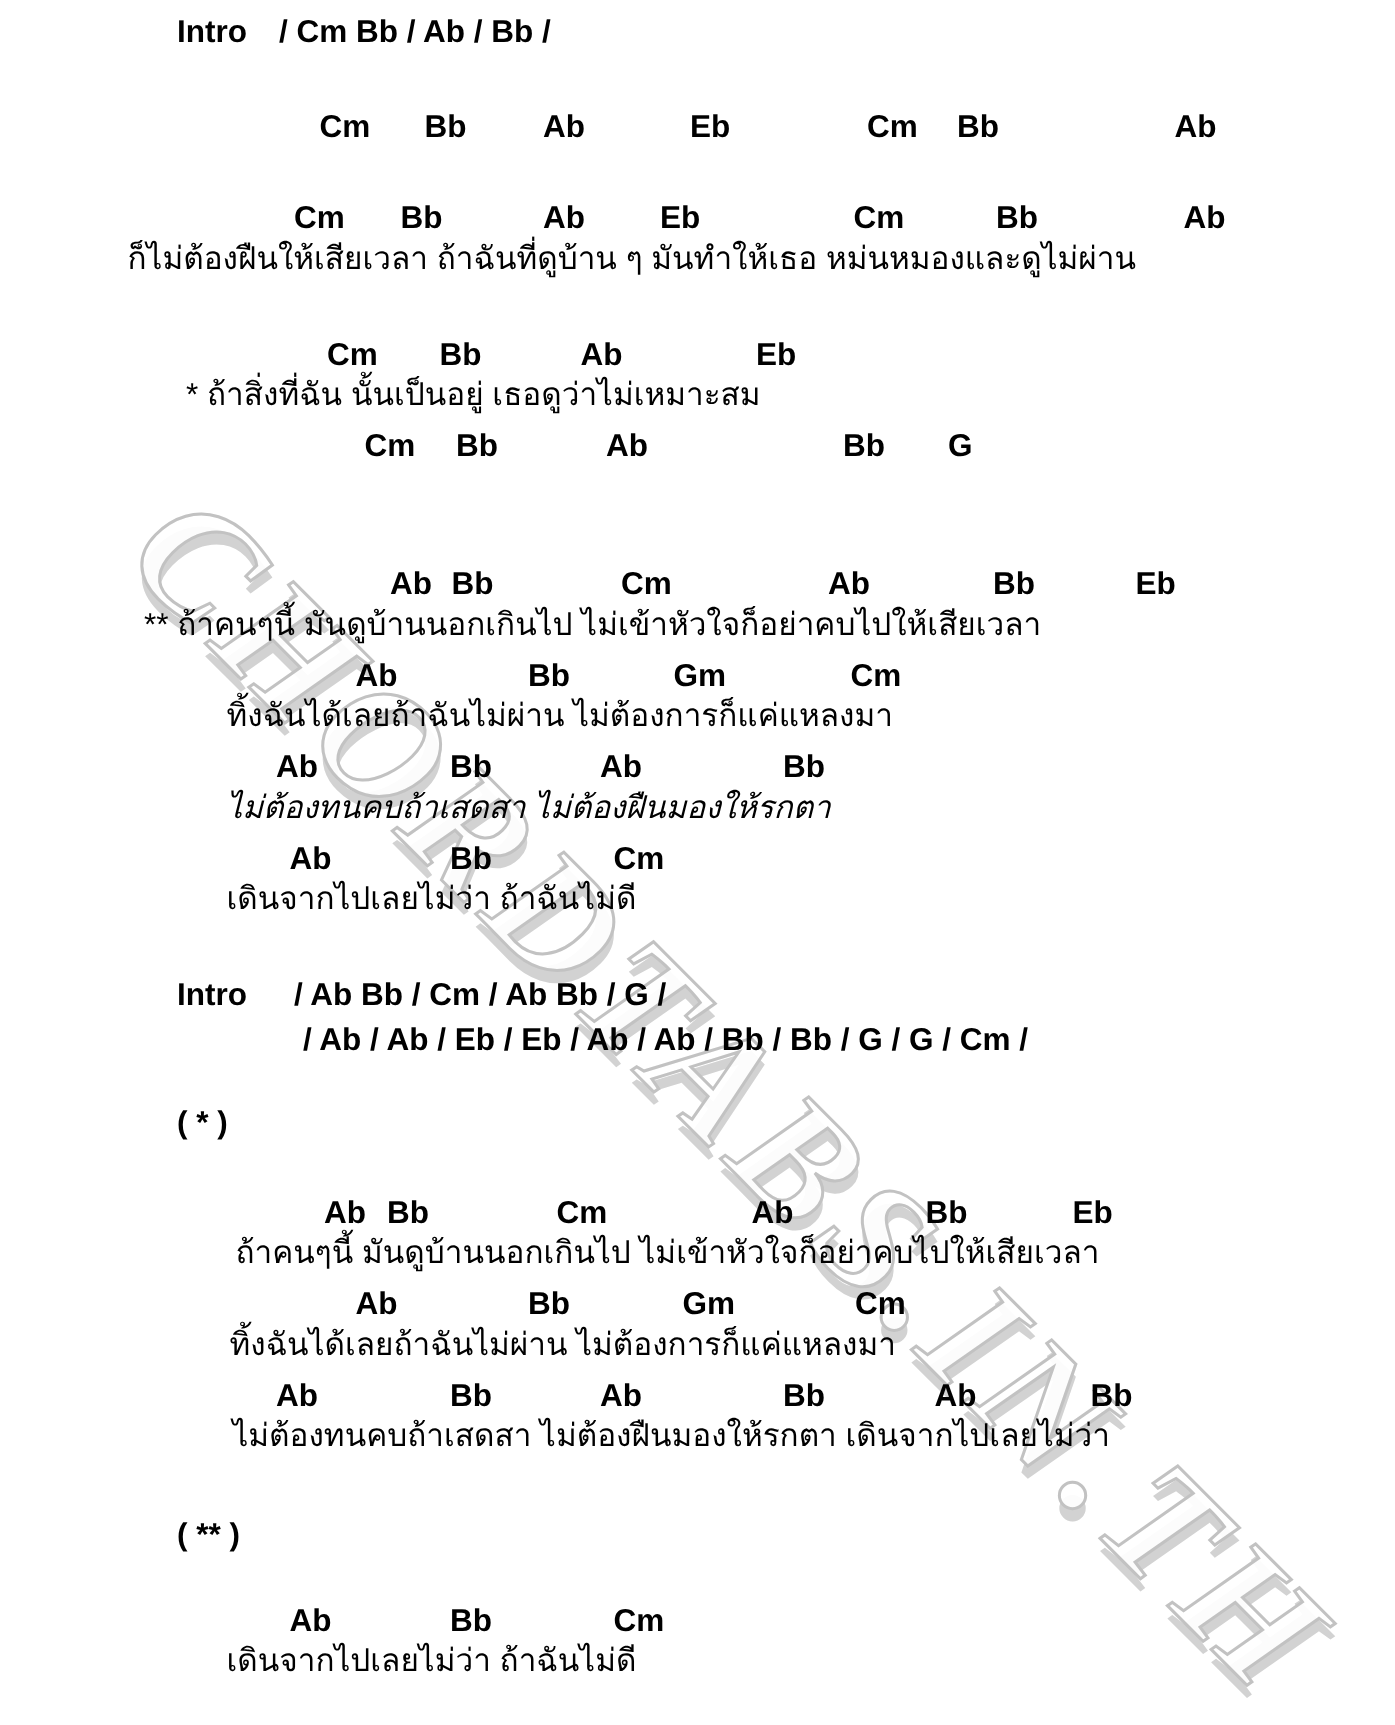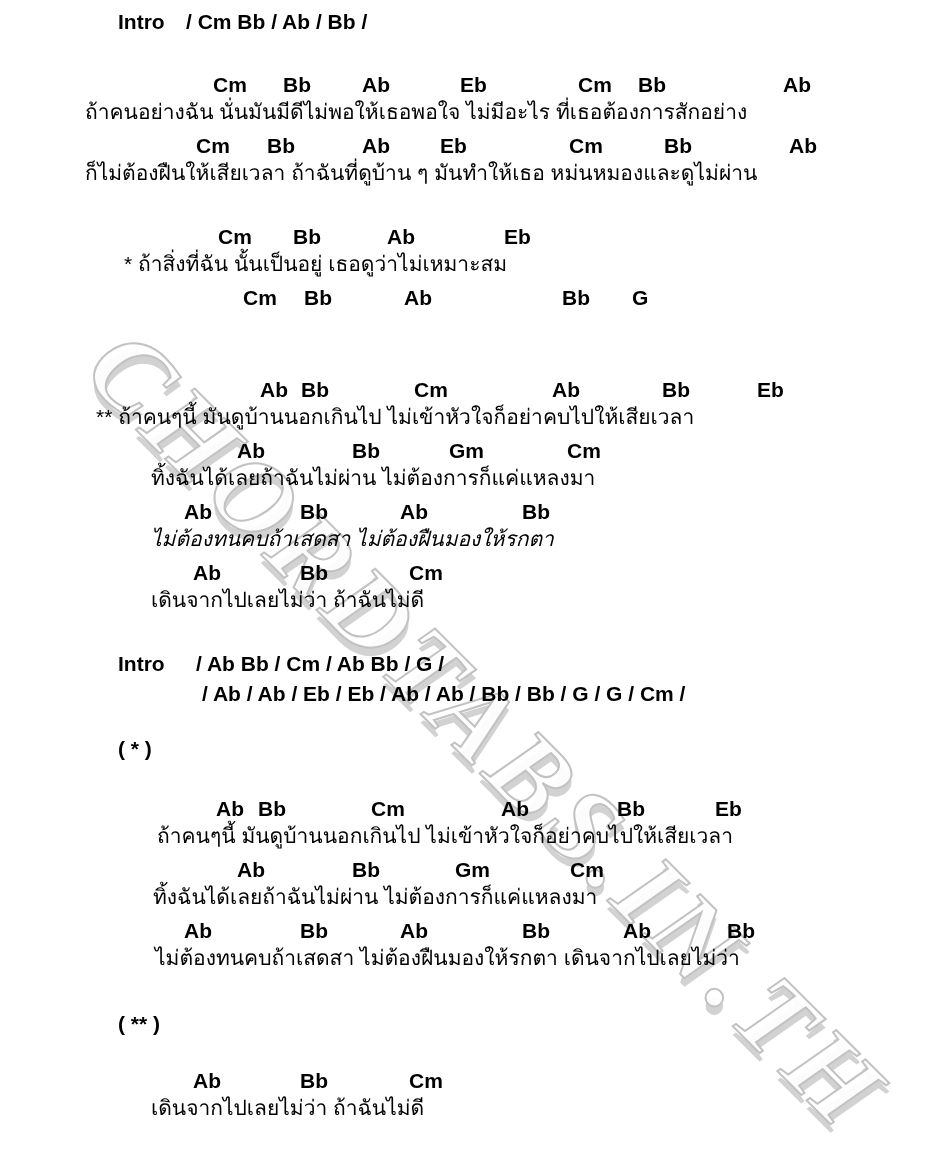--- a/index.html
+++ b/index.html
@@ -57,21 +57,20 @@
 
   <div class="chord-row" style="top:73px;">
     <span class="chord" style="left:213px;">Cm</span>
     <span class="chord" style="left:283px;">Bb</span>
     <span class="chord" style="left:362px;">Ab</span>
     <span class="chord" style="left:460px;">Eb</span>
     <span class="chord" style="left:578px;">Cm</span>
     <span class="chord" style="left:638px;">Bb</span>
     <span class="chord" style="left:783px;">Ab</span>
   </div>
-  <div class="lyric" style="left:85px; top:97px;">ถ้าคนอย่างฉัน นั่นมันมีดีไม่พอให้เธอพอใจ  ไม่มีอะไร ที่เธอต้องการสักอย่าง</div>
 
   <div class="chord-row" style="top:134px;">
     <span class="chord" style="left:196px;">Cm</span>
     <span class="chord" style="left:267px;">Bb</span>
     <span class="chord" style="left:362px;">Ab</span>
     <span class="chord" style="left:440px;">Eb</span>
     <span class="chord" style="left:569px;">Cm</span>
     <span class="chord" style="left:664px;">Bb</span>
     <span class="chord" style="left:789px;">Ab</span>
   </div>

